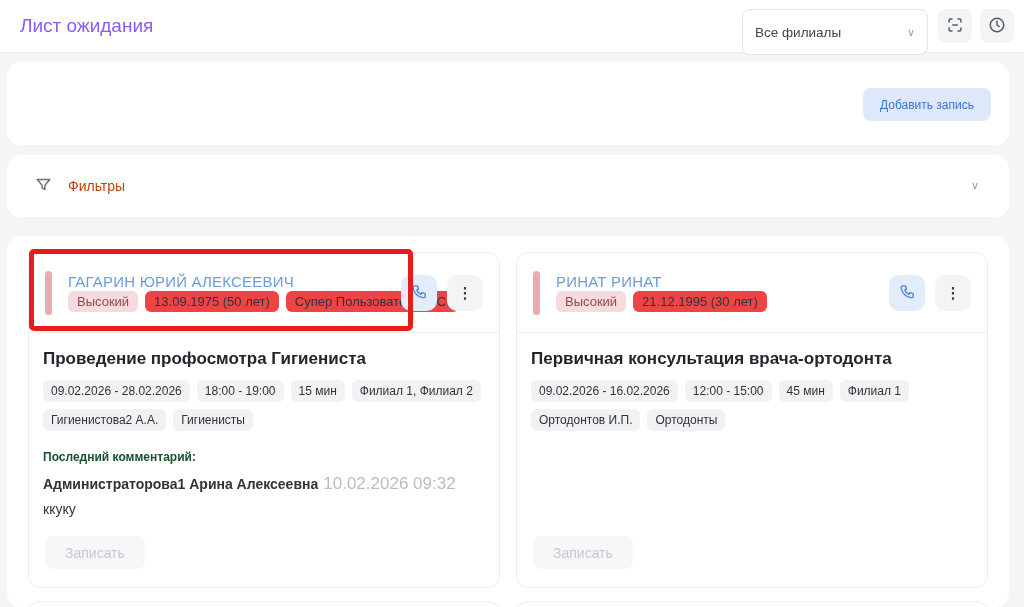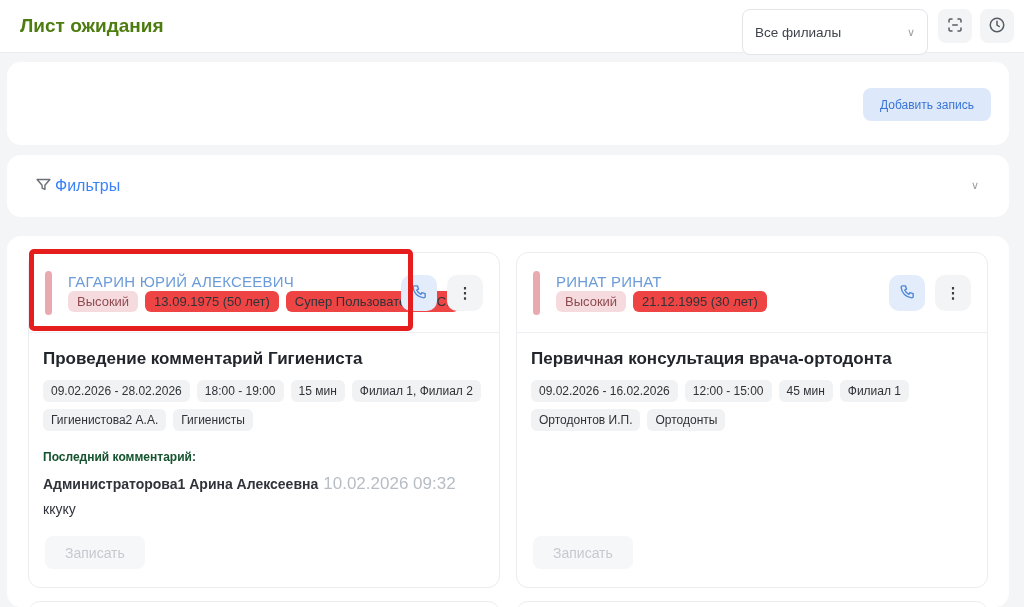--- a/index.html
+++ b/index.html
@@ -8,21 +8,21 @@
     font-family: "Liberation Sans", sans-serif;
     background: #f4f5f7;
   }
   
   .header {
     position: absolute; left: 0; top: 0; width: 1024px; height: 53px;
     background: #ffffff; border-bottom: 1px solid #ededf0;
   }
   .page-title {
     position: absolute; left: 20px; top: 15px;
-    font-size: 19px; font-weight: 700; color: #4d7c0f;
+    font-size: 19px; font-weight: 400; color: #8b5cf6;
   }
   .branch-select {
     position: absolute; left: 742px; top: 9px; width: 186px; height: 46px;
     background: #fff; border: 1px solid #e2e4e8; border-radius: 8px;
     display: flex; align-items: center; justify-content: space-between;
     padding: 0 12px; cursor: pointer;
   }
   .branch-select .sel-text { font-size: 13.5px; color: #3f434a; }
   .chev { color: #9aa0a8; font-size: 11px; }
   .icon-btn {
@@ -40,21 +40,21 @@
     background: #ffffff; border-radius: 14px;
   }
   .panel-add { top: 62px; height: 83px; }
   .add-btn {
     position: absolute; right: 18px; top: 26px; height: 33px;
     background: #dde9fb; color: #3874d6; border: none; border-radius: 8px;
     padding: 0 17px; font-size: 12px; font-family: inherit; cursor: pointer;
   }
   .panel-filters { top: 155px; height: 62px; }
   .filters-row { display: flex; align-items: center; height: 62px; padding: 0 28px; cursor: pointer; }
-  .filters-label { font-size: 16px; color: #3b82f6; margin-left: 3px; }
+  .filters-label { font-size: 14px; color: #c2410c; margin-left: 16px; }
   .filters-chev { position: absolute; right: 30px; top: 24px; color: #9aa0a8; font-size: 11px; }
 
   
   .cards-wrap {
     position: absolute; left: 7px; top: 236px; width: 1002px; height: 371px;
     background: #ffffff; border-radius: 14px; overflow: hidden;
   }
   .card {
     position: absolute; width: 472px; height: 336px; top: 16px;
     background: #fff; border: 1px solid #ebedf0; border-radius: 12px;
@@ -182,21 +182,21 @@
               <path d="M5 4 h4 l1.5 4.5 -2.5 1.5 a12 12 0 0 0 6 6 l1.5-2.5 L20 15 v4 a2 2 0 0 1-2 2 A16 16 0 0 1 3 6 a2 2 0 0 1 2-2 z"></path>
             </svg>
           </span>
         </button>
         <button class="kebab-btn">
           <span>⋮</span>
         </button>
       </div>
     </div>
     <div class="card-body">
-      <div class="service-title">Проведение комментарий Гигиениста</div>
+      <div class="service-title">Проведение профосмотра Гигиениста</div>
       <div class="chips">
         <span class="chip">09.02.2026 - 28.02.2026</span>
         <span class="chip">18:00 - 19:00</span>
         <span class="chip">15 мин</span>
         <span class="chip">Филиал 1, Филиал 2</span>
         <span class="chip">Гигиенистова2 А.А.</span>
         <span class="chip">Гигиенисты</span>
       </div>
       <div class="comment-block">
         <div class="comment-label">Последний комментарий:</div>

